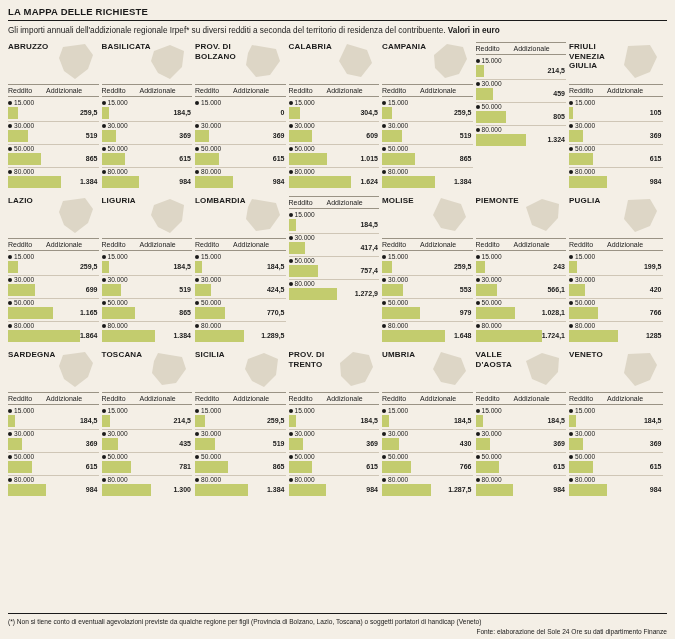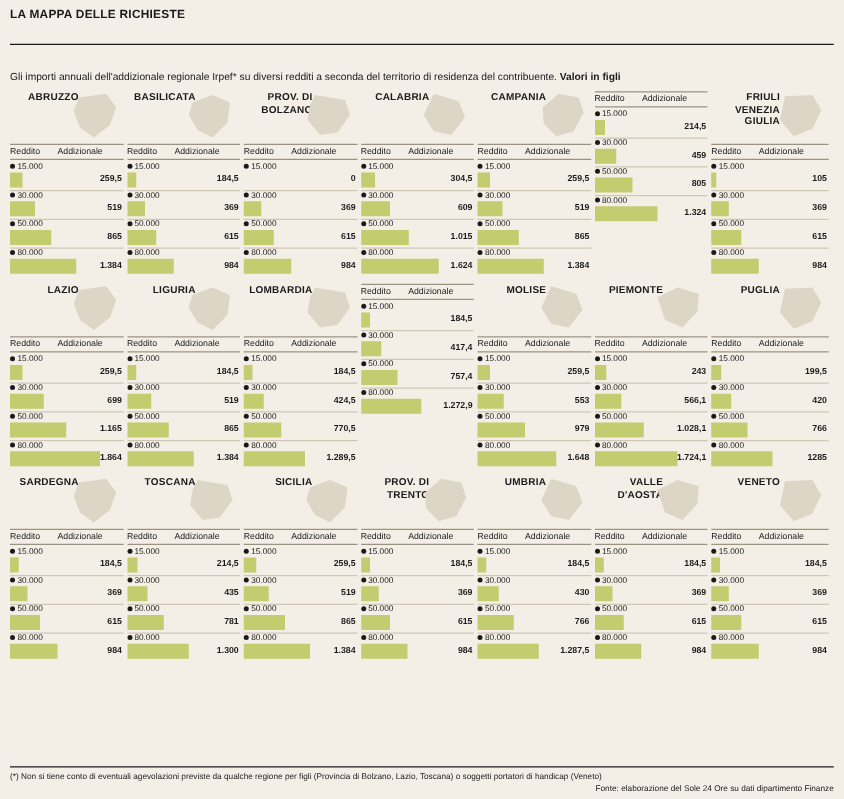--- a/index.html
+++ b/index.html
@@ -6,41 +6,41 @@
   body{
     width:675px;height:639px;
     background:#f4efe6;
     font-family:"Liberation Sans", sans-serif;
     color:#1a1a1a;
     overflow:hidden;
   }
   .page{position:relative;width:675px;height:639px;box-sizing:border-box;padding:6px 8px 0 8px;}
   .title{
     font-size:9.5px;font-weight:bold;letter-spacing:.2px;
-    border-bottom:1.6px solid #1a1a1a;padding-bottom:18px;margin-bottom:20px;
+    border-bottom:1.6px solid #1a1a1a;padding-bottom:3px;margin-bottom:4px;
     text-transform:uppercase;
   }
   .subtitle{font-size:8.2px;line-height:11px;margin-bottom:6px;}
   .subtitle b{font-weight:bold;}
 
   .grid{display:flex;flex-wrap:wrap;gap:0;}
   .cell{
     width:93.5px;
     box-sizing:border-box;
     padding:0 3px 0 0;
     margin-bottom:6px;
   }
   .cell.last{padding-right:0;}
   .regname{
     font-size:8px;font-weight:bold;text-transform:uppercase;
     line-height:9.5px;letter-spacing:.2px;
     height:42px;
     position:relative;
   }
-  .regname span{display:block;width:55px;text-align:right;}
+  .regname span{display:block;width:55px;}
   .silhouette{
     position:absolute;right:2px;top:-1px;
     width:42px;height:42px;
   }
   .silhouette svg{display:block;width:100%;height:100%;}
   .hdr{
     display:flex;font-size:7px;border-top:.8px solid #9a9385;border-bottom:.8px solid #9a9385;
     padding:2px 0 2px 0;margin-bottom:2px;
   }
   .hdr .h1{width:38px;}
@@ -71,21 +71,21 @@
   .source{font-size:6.6px;text-align:right;margin-top:2px;}
 </style>
 </head>
 <body>
 
 <div class="page">
 
   <div class="title">LA MAPPA DELLE RICHIESTE</div>
 
   <div class="subtitle">
-    <span>Gli importi annuali dell'addizionale regionale Irpef* su diversi redditi a seconda del territorio di residenza del contribuente. </span><b>Valori in figli</b>
+    <span>Gli importi annuali dell'addizionale regionale Irpef* su diversi redditi a seconda del territorio di residenza del contribuente. </span><b>Valori in euro</b>
   </div>
 
   <div class="grid" id="grid">
       <div class="cell">
         <div class="regname">
           <span>ABRUZZO</span>
           <div class="silhouette">
             <svg viewBox="0 0 42 42">
               <path d="M8,6 L30,3 L38,14 L33,28 L20,38 L9,30 L4,17 Z" fill="#ddd6c6"></path>
             </svg>

